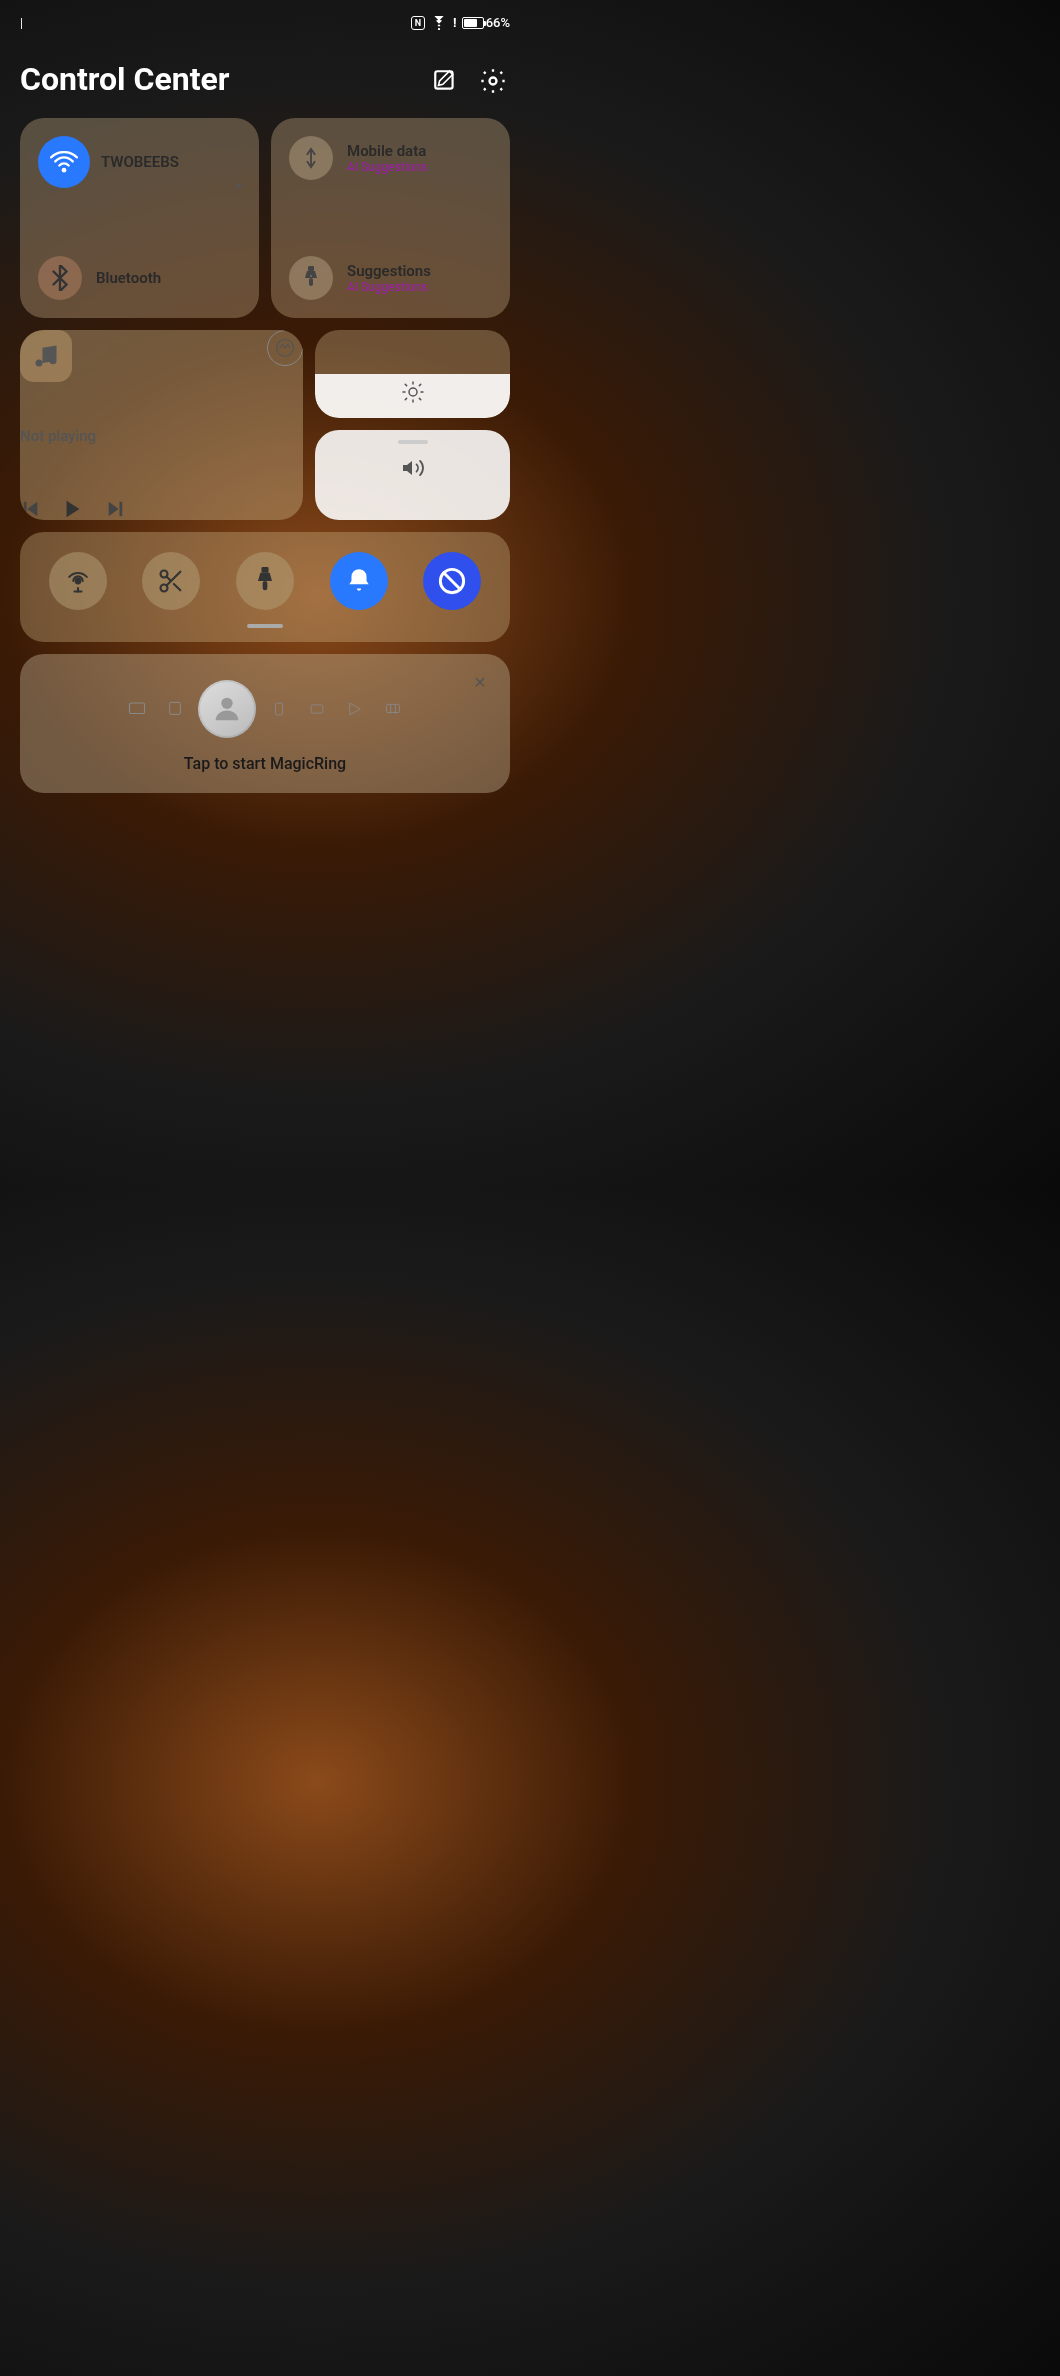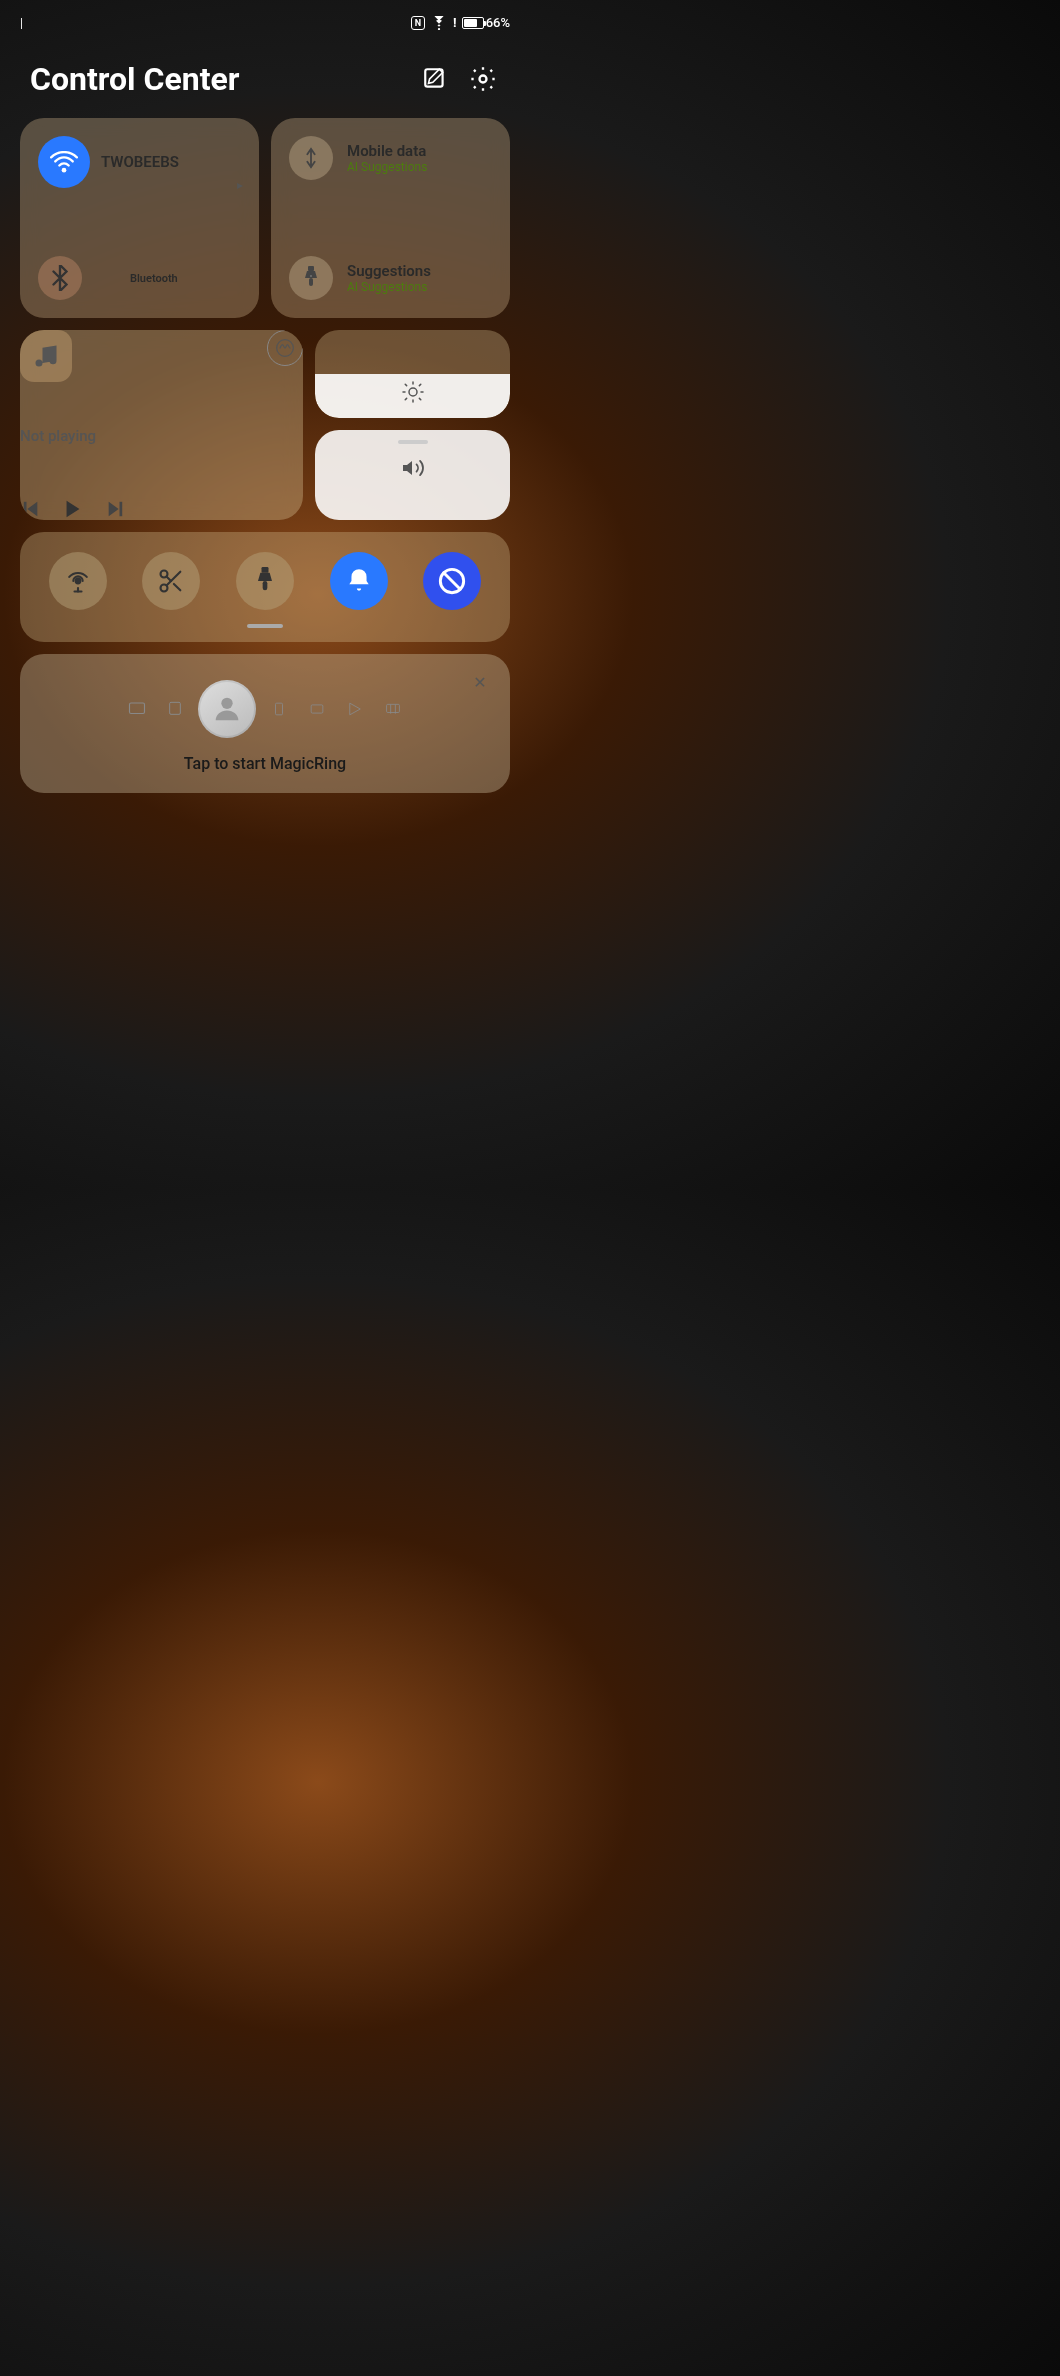--- a/index.html
+++ b/index.html
@@ -31,23 +31,23 @@
       display: flex;
       align-items: center;
       gap: 5px;
       color: white;
       font-size: 12px;
     }
 
     
     .header {
       display: flex;
-      align-items: center;
+      align-items: flex-end;
       justify-content: space-between;
-      padding: 20px 30px 20px;
+      padding: 20px 20px 20px;
     }
 
     .header-title {
       color: white;
       font-size: 32px;
       font-weight: bold;
     }
 
     .header-icons {
       display: flex;
@@ -139,23 +139,22 @@
       height: 44px;
       border-radius: 50%;
       background: rgba(180, 130, 100, 0.5);
       display: flex;
       align-items: center;
       justify-content: center;
     }
 
     .bt-label {
       color: #2a2a2a;
-      font-size: 11px;
+      font-size: 15px;
       font-weight: 600;
-      margin-left: 34px;
     }
 
     
     .mf-card {
       flex: 1;
       padding: 18px;
       display: flex;
       flex-direction: column;
       justify-content: space-between;
       min-height: 200px;
@@ -182,21 +181,21 @@
       flex-direction: column;
     }
 
     .mf-title {
       color: #2a2a2a;
       font-size: 15px;
       font-weight: 600;
     }
 
     .mf-sub {
-      color: #4d7c0f;
+      color: #a21caf;
       font-size: 12px;
     }
 
     
     .media-card {
       flex: 1;
       min-height: 190px;
       display: flex;
       flex-direction: column;
       justify-content: space-between;

